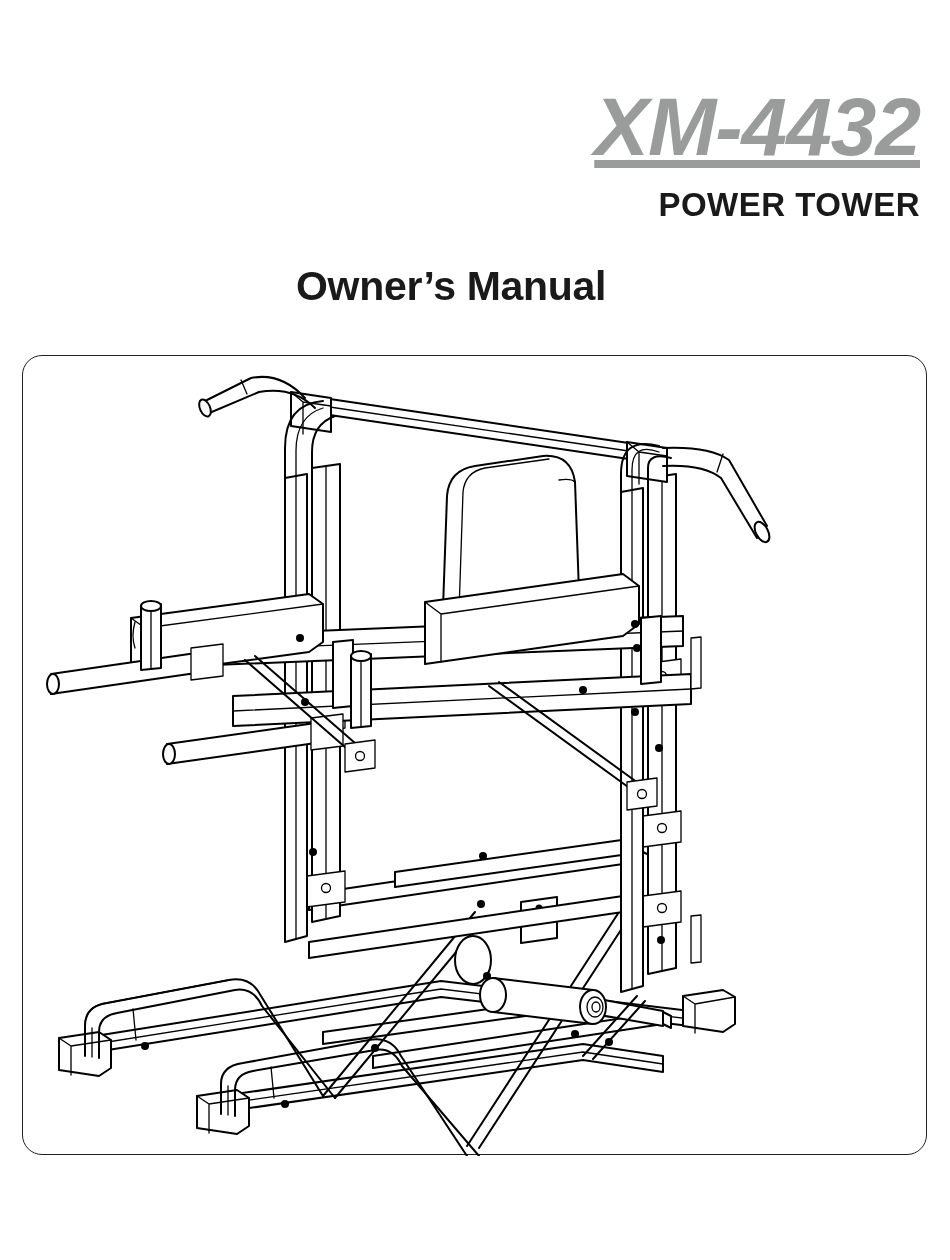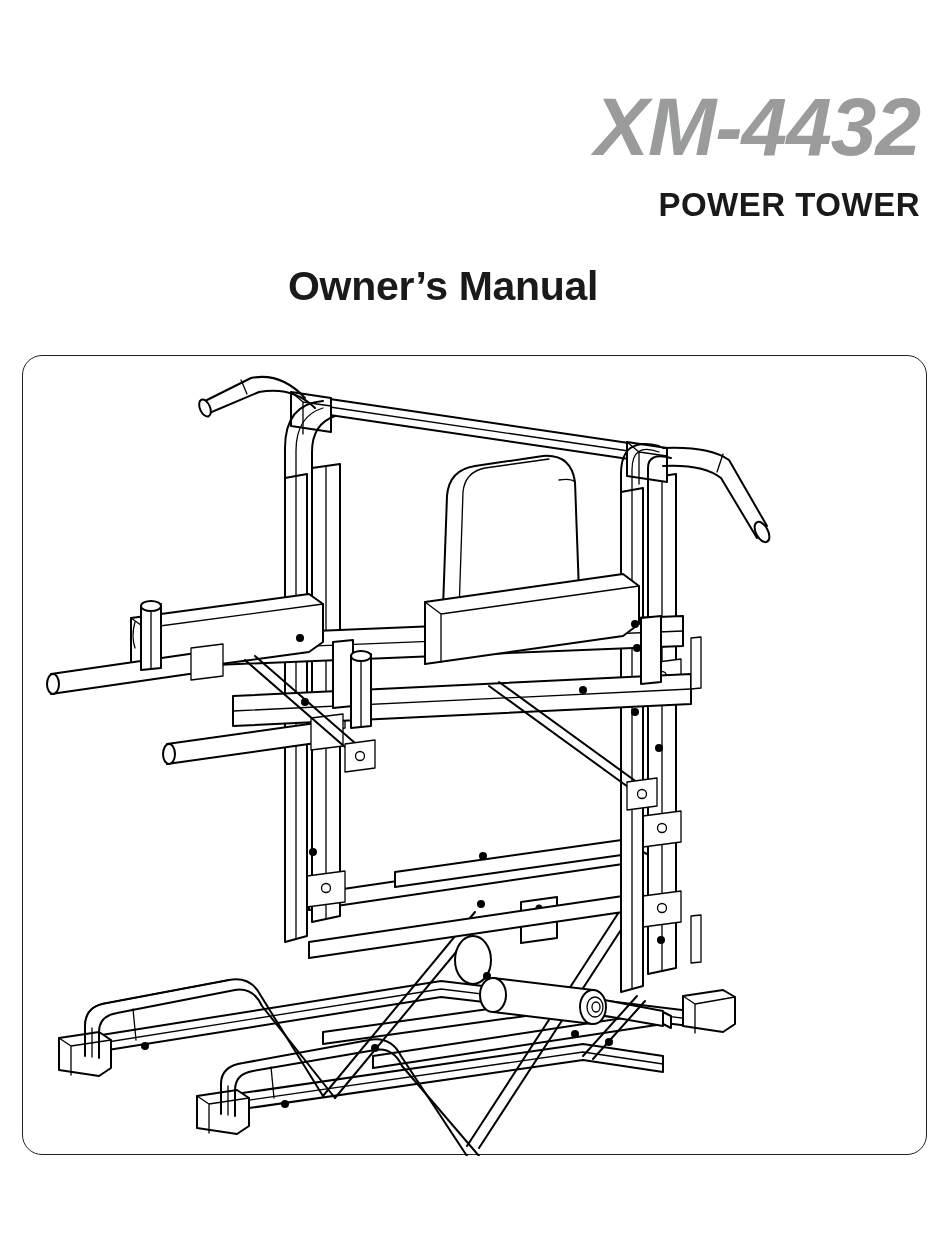--- a/index.html
+++ b/index.html
@@ -29,38 +29,39 @@
     right: 30px;
     top: 86px;
     font-size: 82px;
     font-weight: bold;
     font-style: italic;
     letter-spacing: -1px;
     color: #9a9b9b;
     line-height: 1;
     text-align: right;
     white-space: nowrap;
+    text-decoration: underline;
   }
 
   #product-name {
     position: absolute;
     right: 30px;
     top: 188px;
     font-size: 33px;
     font-weight: bold;
     letter-spacing: 0.5px;
     color: #1a1a1a;
     line-height: 1;
     text-align: left;
     white-space: nowrap;
   }
 
   #document-title {
     position: absolute;
-    left: 288px;
+    left: 296px;
     top: 266px;
     font-size: 41px;
     font-weight: bold;
     letter-spacing: -0.3px;
     color: #1a1a1a;
     line-height: 1;
     white-space: nowrap;
   }
 
   

